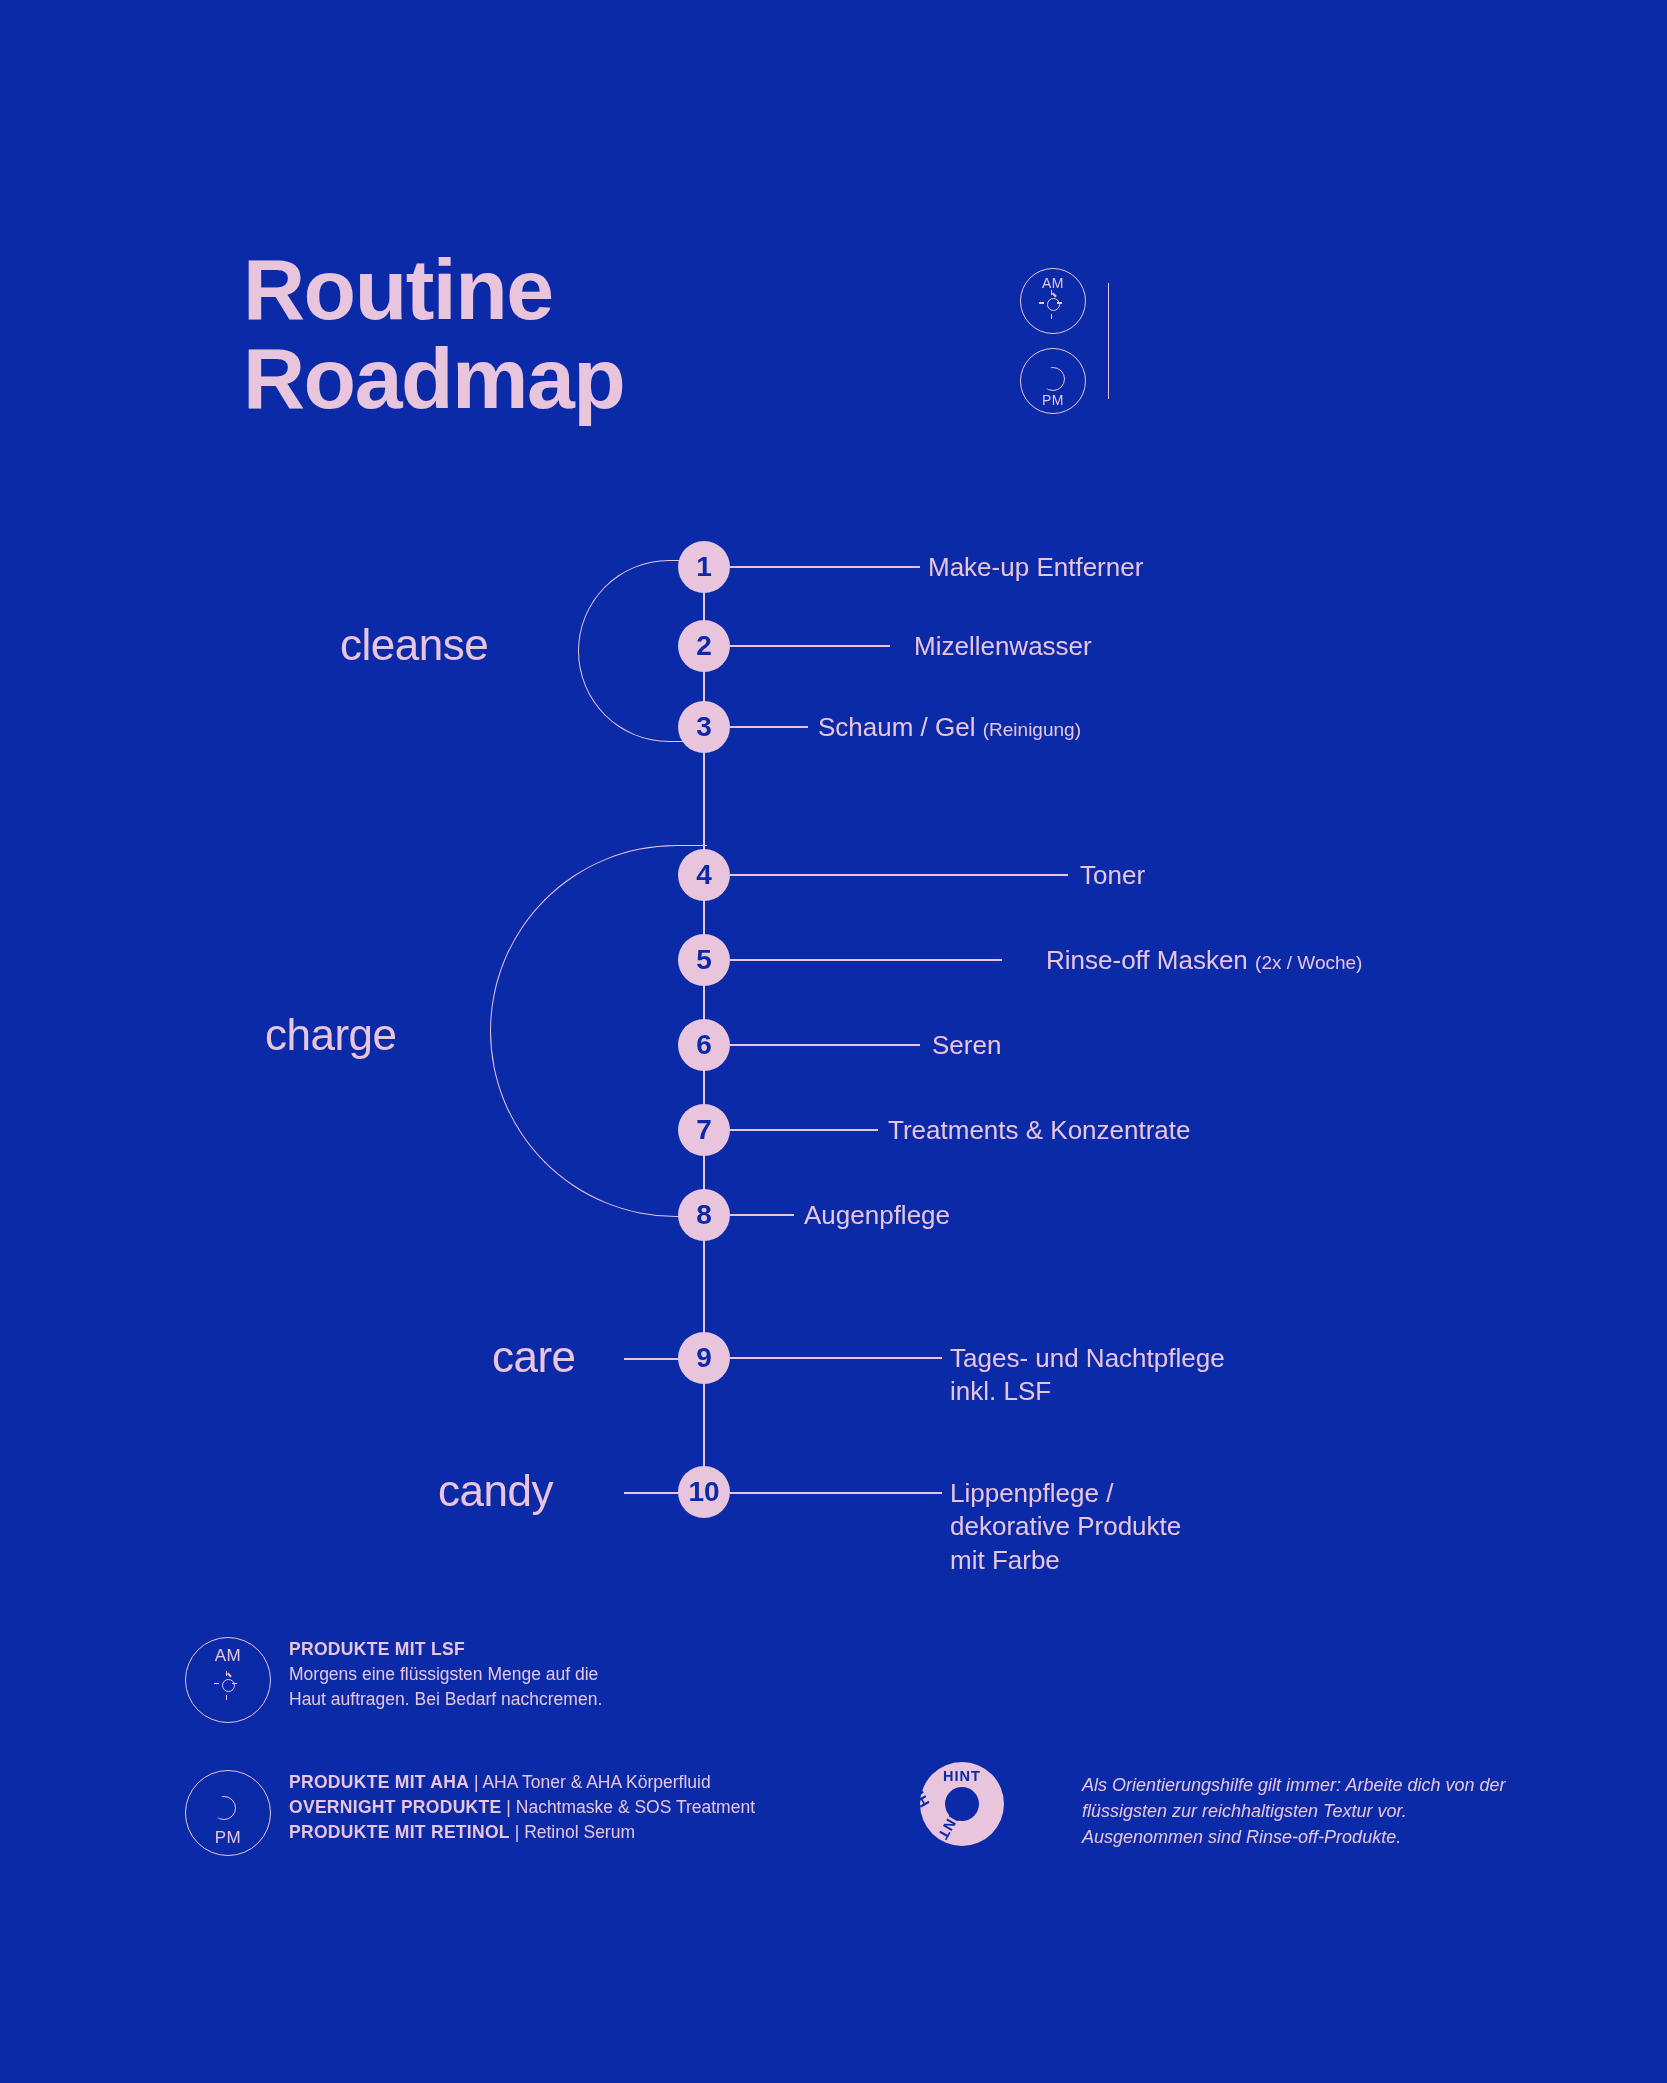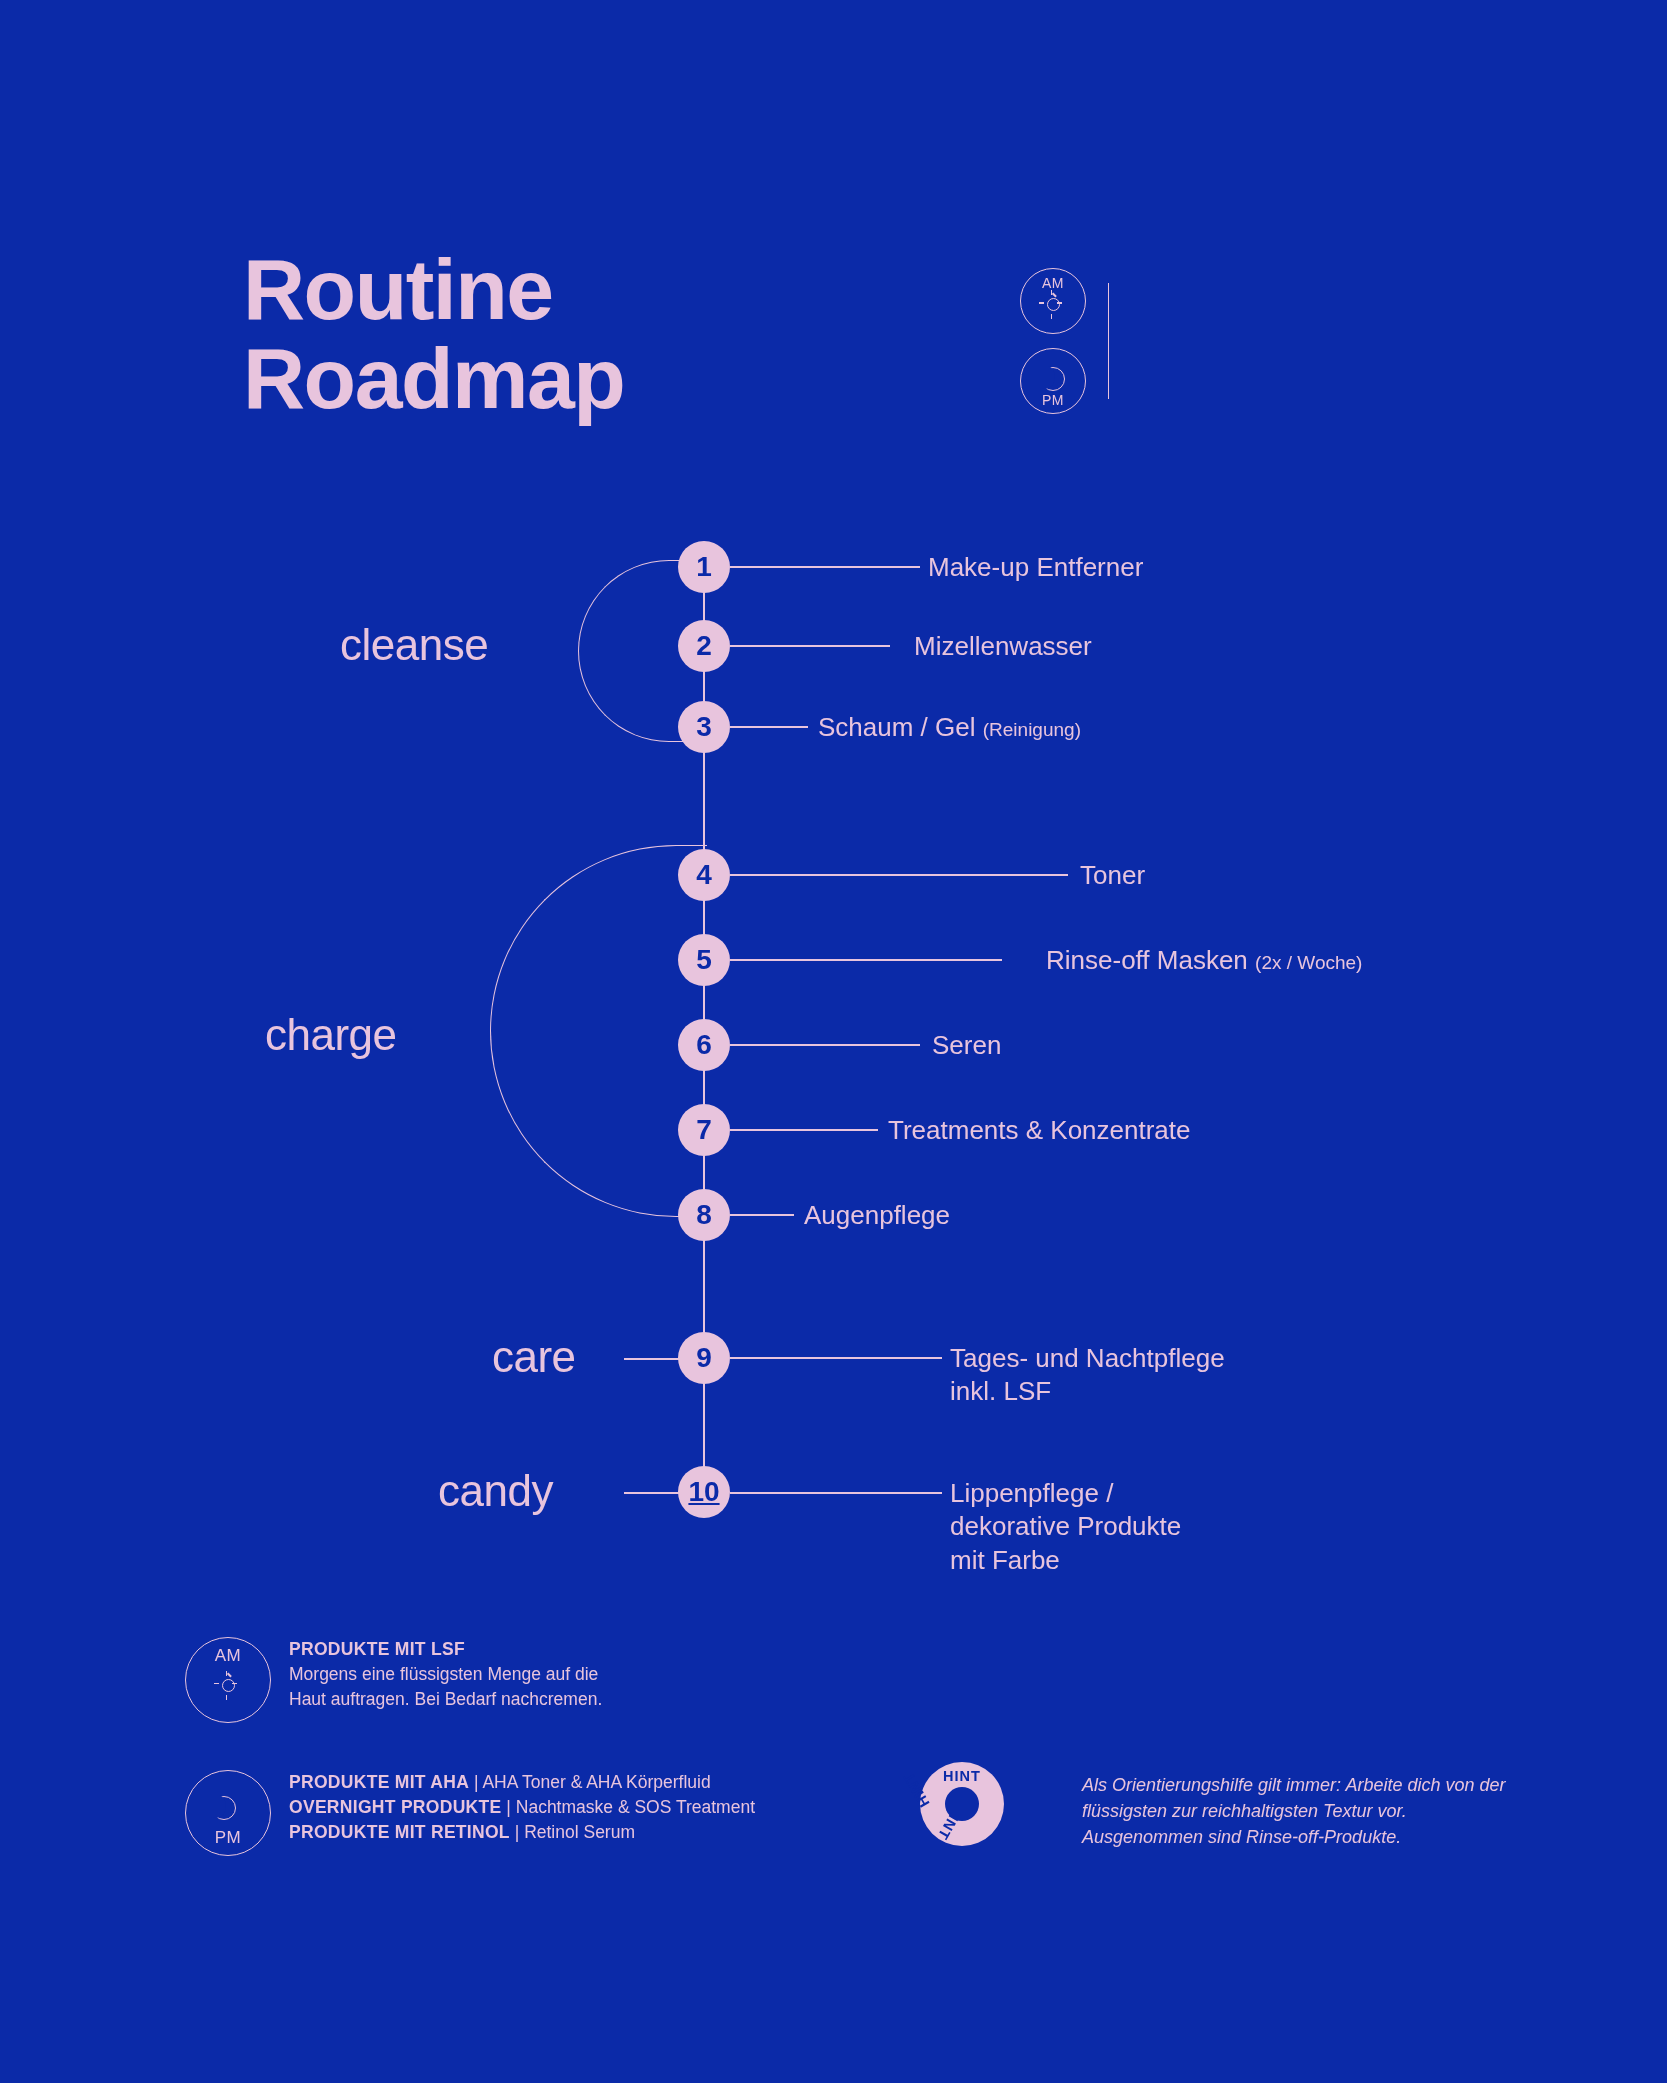--- a/index.html
+++ b/index.html
@@ -282,21 +282,21 @@
 
   <div class="node" style="top:541px;">1</div>
   <div class="node" style="top:620px;">2</div>
   <div class="node" style="top:701px;">3</div>
   <div class="node" style="top:849px;">4</div>
   <div class="node" style="top:934px;">5</div>
   <div class="node" style="top:1019px;">6</div>
   <div class="node" style="top:1104px;">7</div>
   <div class="node" style="top:1189px;">8</div>
   <div class="node" style="top:1332px;">9</div>
-  <div class="node" style="top:1466px;text-decoration:underline;">10</div>
+  <div class="node" style="top:1466px;">10</div>
 
   <div class="leader" style="left:730px; top:566px;  width:190px;"></div>
   <div class="leader" style="left:730px; top:645px;  width:160px;"></div>
   <div class="leader" style="left:730px; top:726px;  width:78px;"></div>
   <div class="leader" style="left:730px; top:874px;  width:338px;"></div>
   <div class="leader" style="left:730px; top:959px;  width:272px;"></div>
   <div class="leader" style="left:730px; top:1044px; width:190px;"></div>
   <div class="leader" style="left:730px; top:1129px; width:148px;"></div>
   <div class="leader" style="left:730px; top:1214px; width:64px;"></div>
   <div class="leader" style="left:730px; top:1357px; width:212px;"></div>

